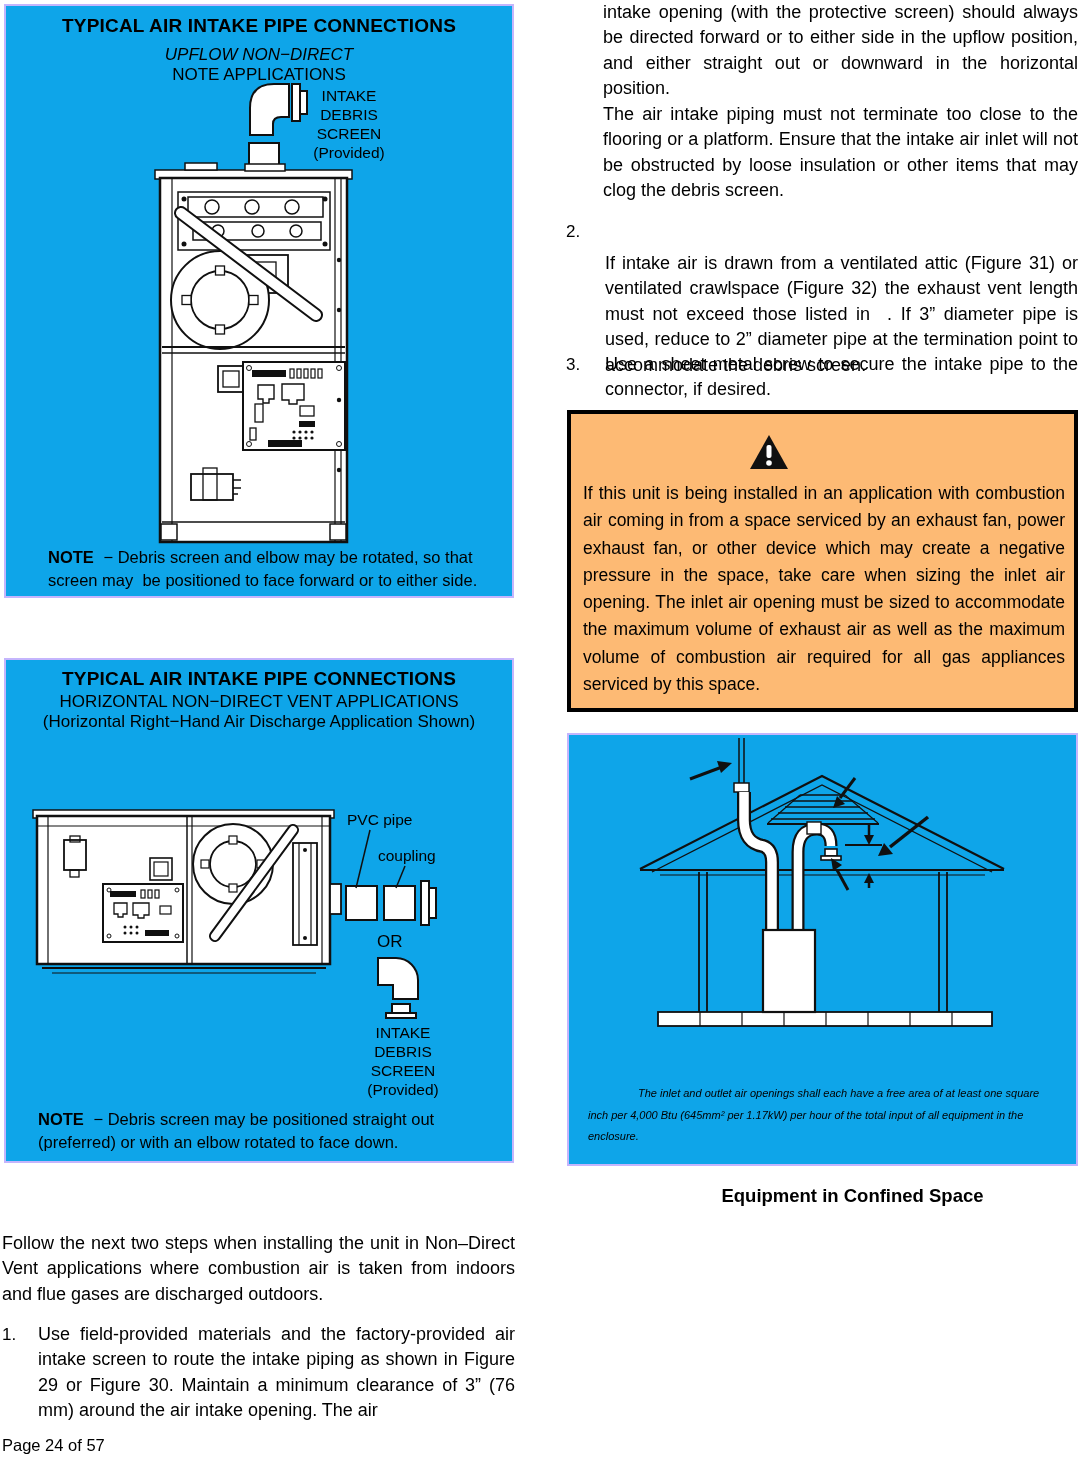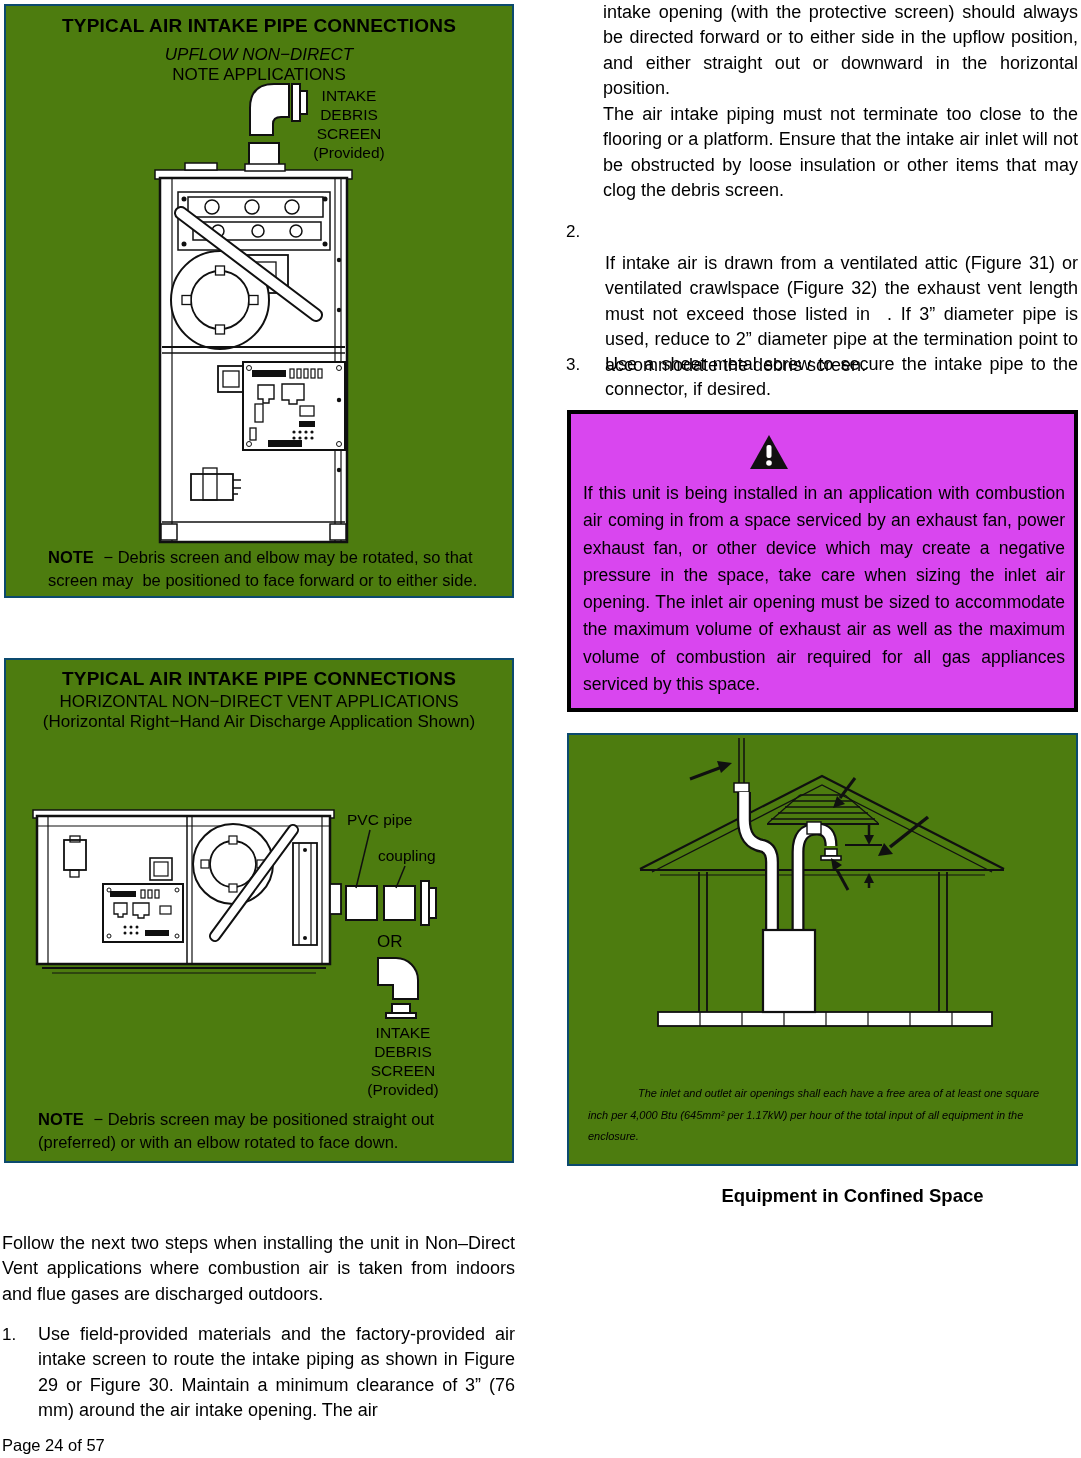--- a/index.html
+++ b/index.html
@@ -1,28 +1,28 @@
 <!DOCTYPE html>
 <html><head>
 <meta charset="utf-8">
 <style>
   html,body{margin:0;padding:0;background:#ffffff;}
   body{width:1081px;height:1458px;position:relative;overflow:hidden;
        font-family:"Liberation Sans", sans-serif;color:#000;}
   .abs{position:absolute;}
-  .figbox{position:absolute;border:2px solid #0c4a6e;background:#4d7c0f;}
+  .figbox{position:absolute;border:2px solid #c4b5fd;background:#0ea5e9;}
   .figtitle{font-weight:bold;font-size:19px;text-align:center;letter-spacing:.2px;}
   .figsub{font-size:17px;text-align:center;}
   .note{font-size:16.5px;line-height:23px;text-align:left;}
   .note .nb{font-weight:bold;}
   .para{font-size:18px;line-height:25.4px;text-align:justify;}
   .num{font-size:17px;line-height:25.4px;}
   .dlabel{font-size:15.5px;line-height:19px;white-space:nowrap;}
   .dlabel-c{font-size:15.5px;line-height:19px;text-align:center;}
-  .warnbox{position:absolute;border:4px solid #000;background:#d946ef;}
+  .warnbox{position:absolute;border:4px solid #000;background:#fdba74;}
   .warntext{position:absolute;font-size:17.5px;line-height:27.3px;text-align:justify;}
   .caption{position:absolute;font-style:italic;font-size:11px;line-height:21.5px;
            text-indent:50px;}
   .figlabel{font-weight:bold;font-size:18.5px;text-align:center;}
   .footer{font-size:16.5px;}
   svg{position:absolute;overflow:visible;}
   svg .ln{stroke:#101010;fill:none;}
   svg .fw{stroke:#101010;fill:#ffffff;}
   svg .fk{fill:#101010;stroke:none;}
 </style>

